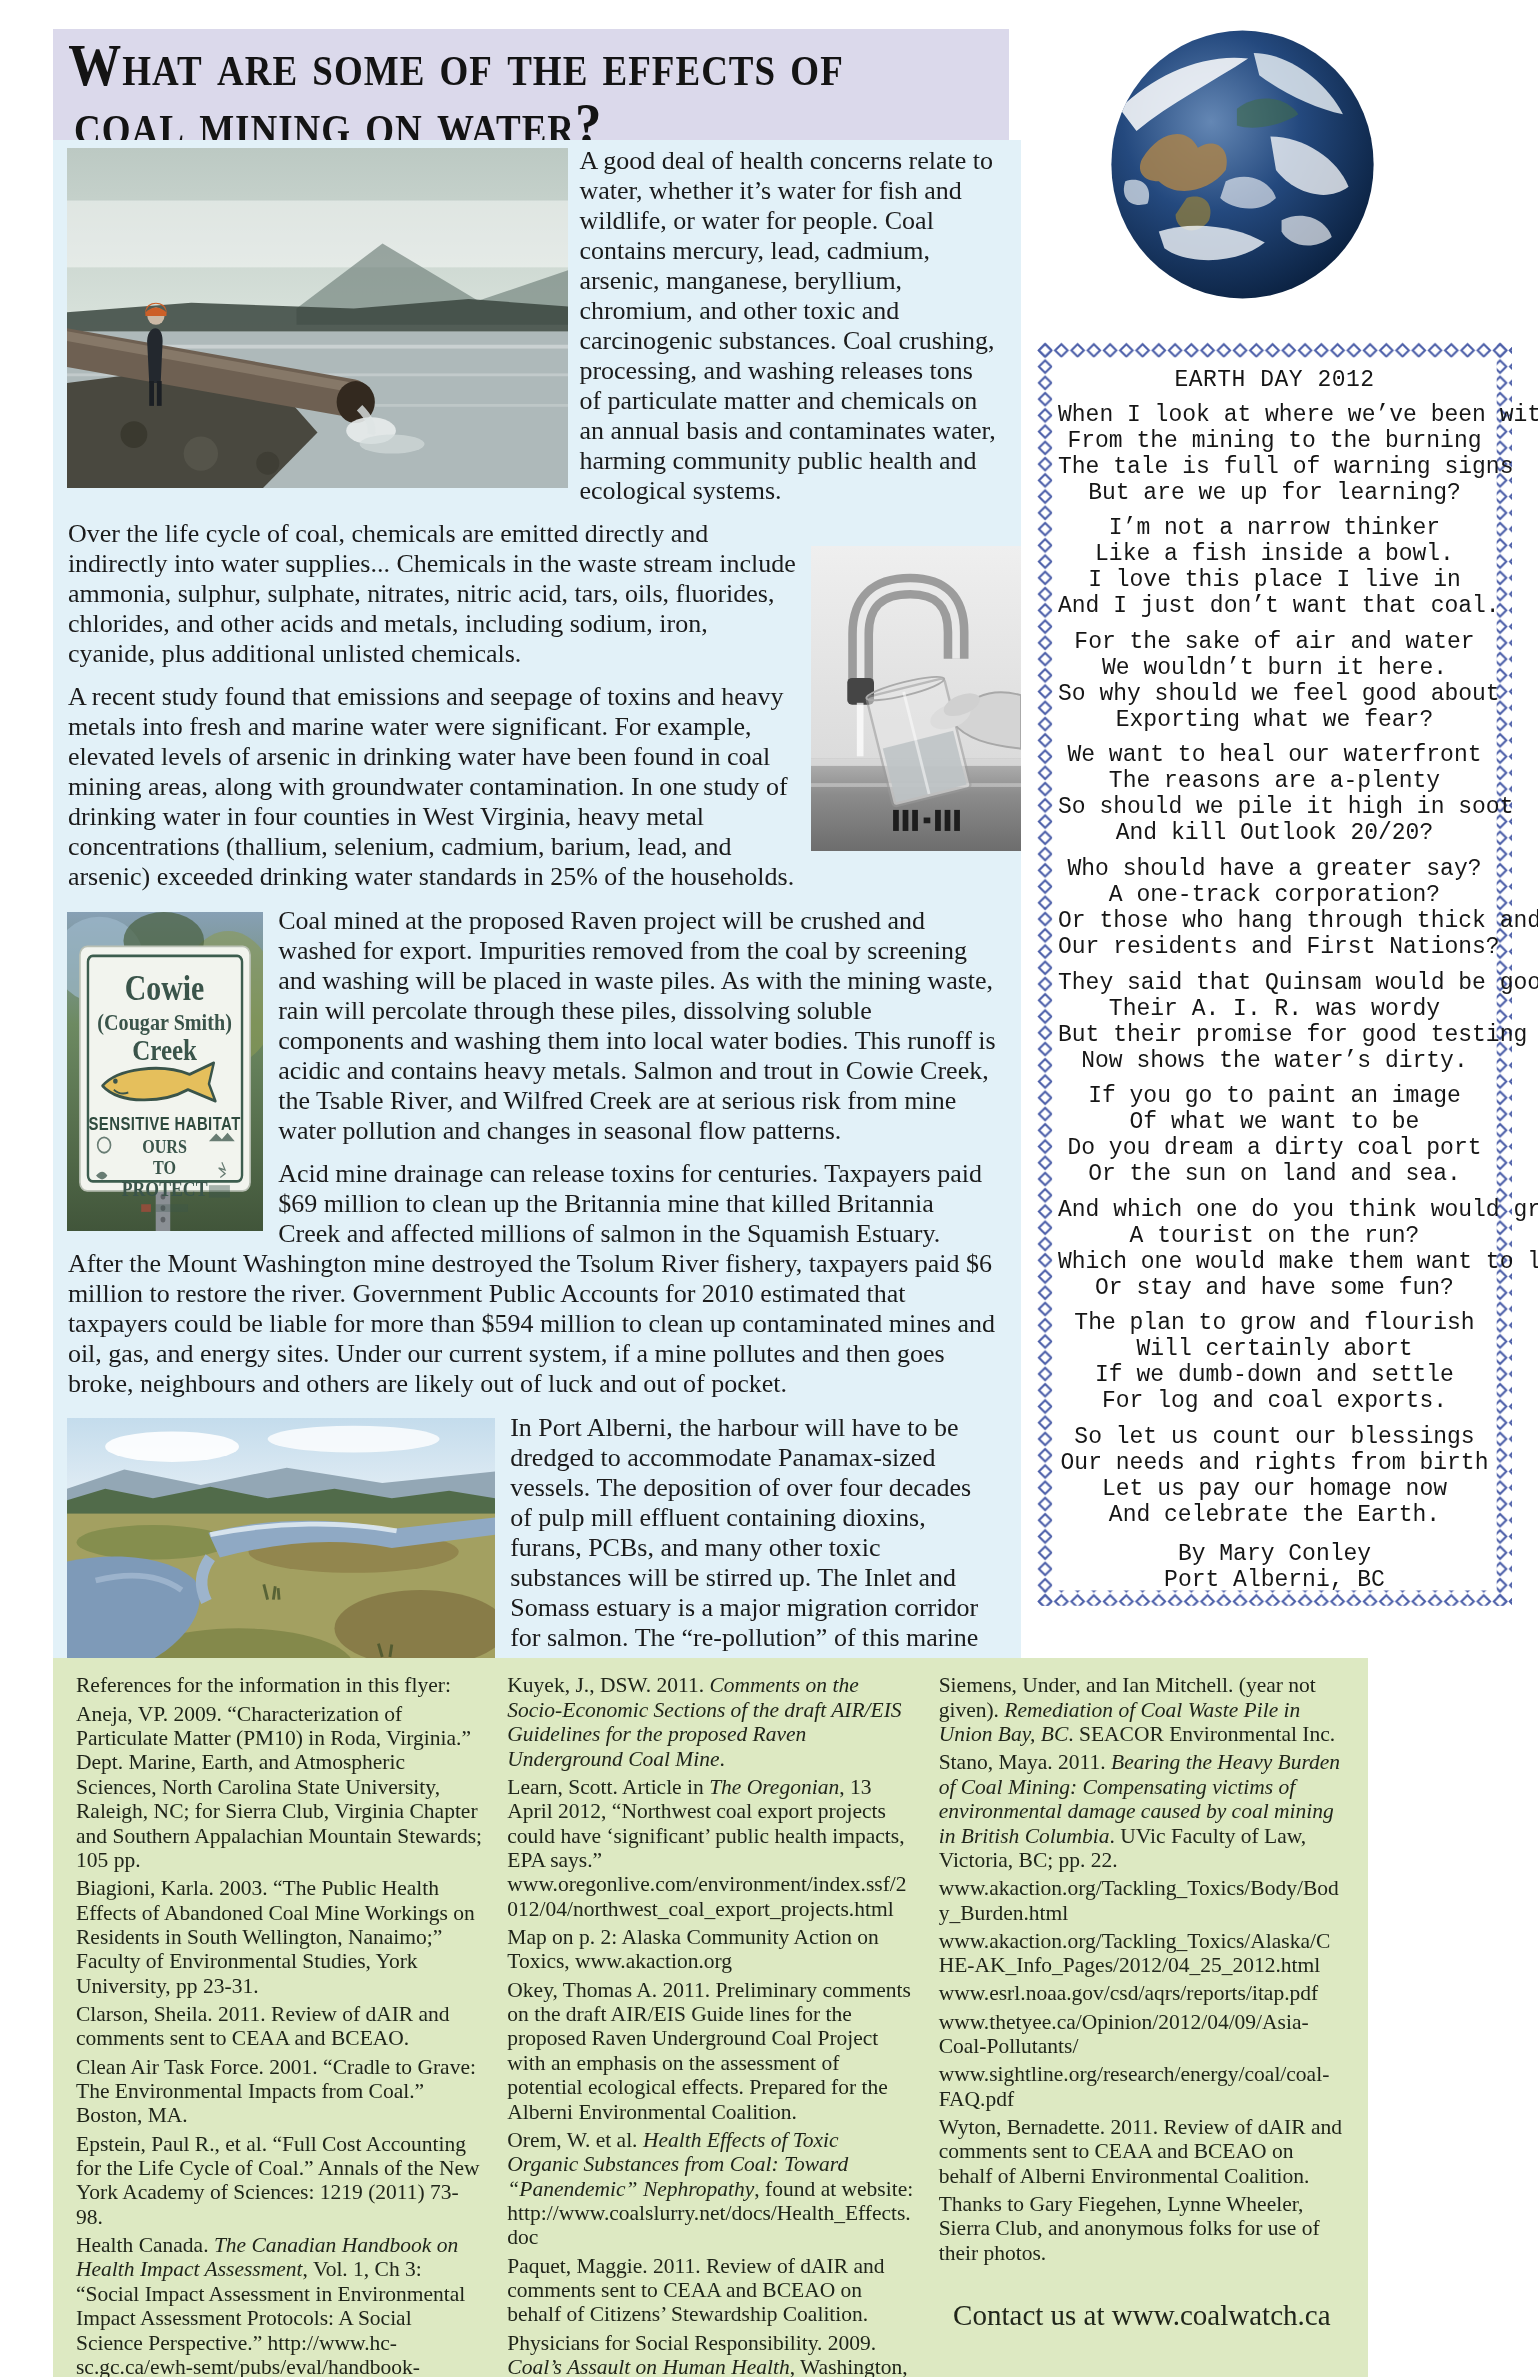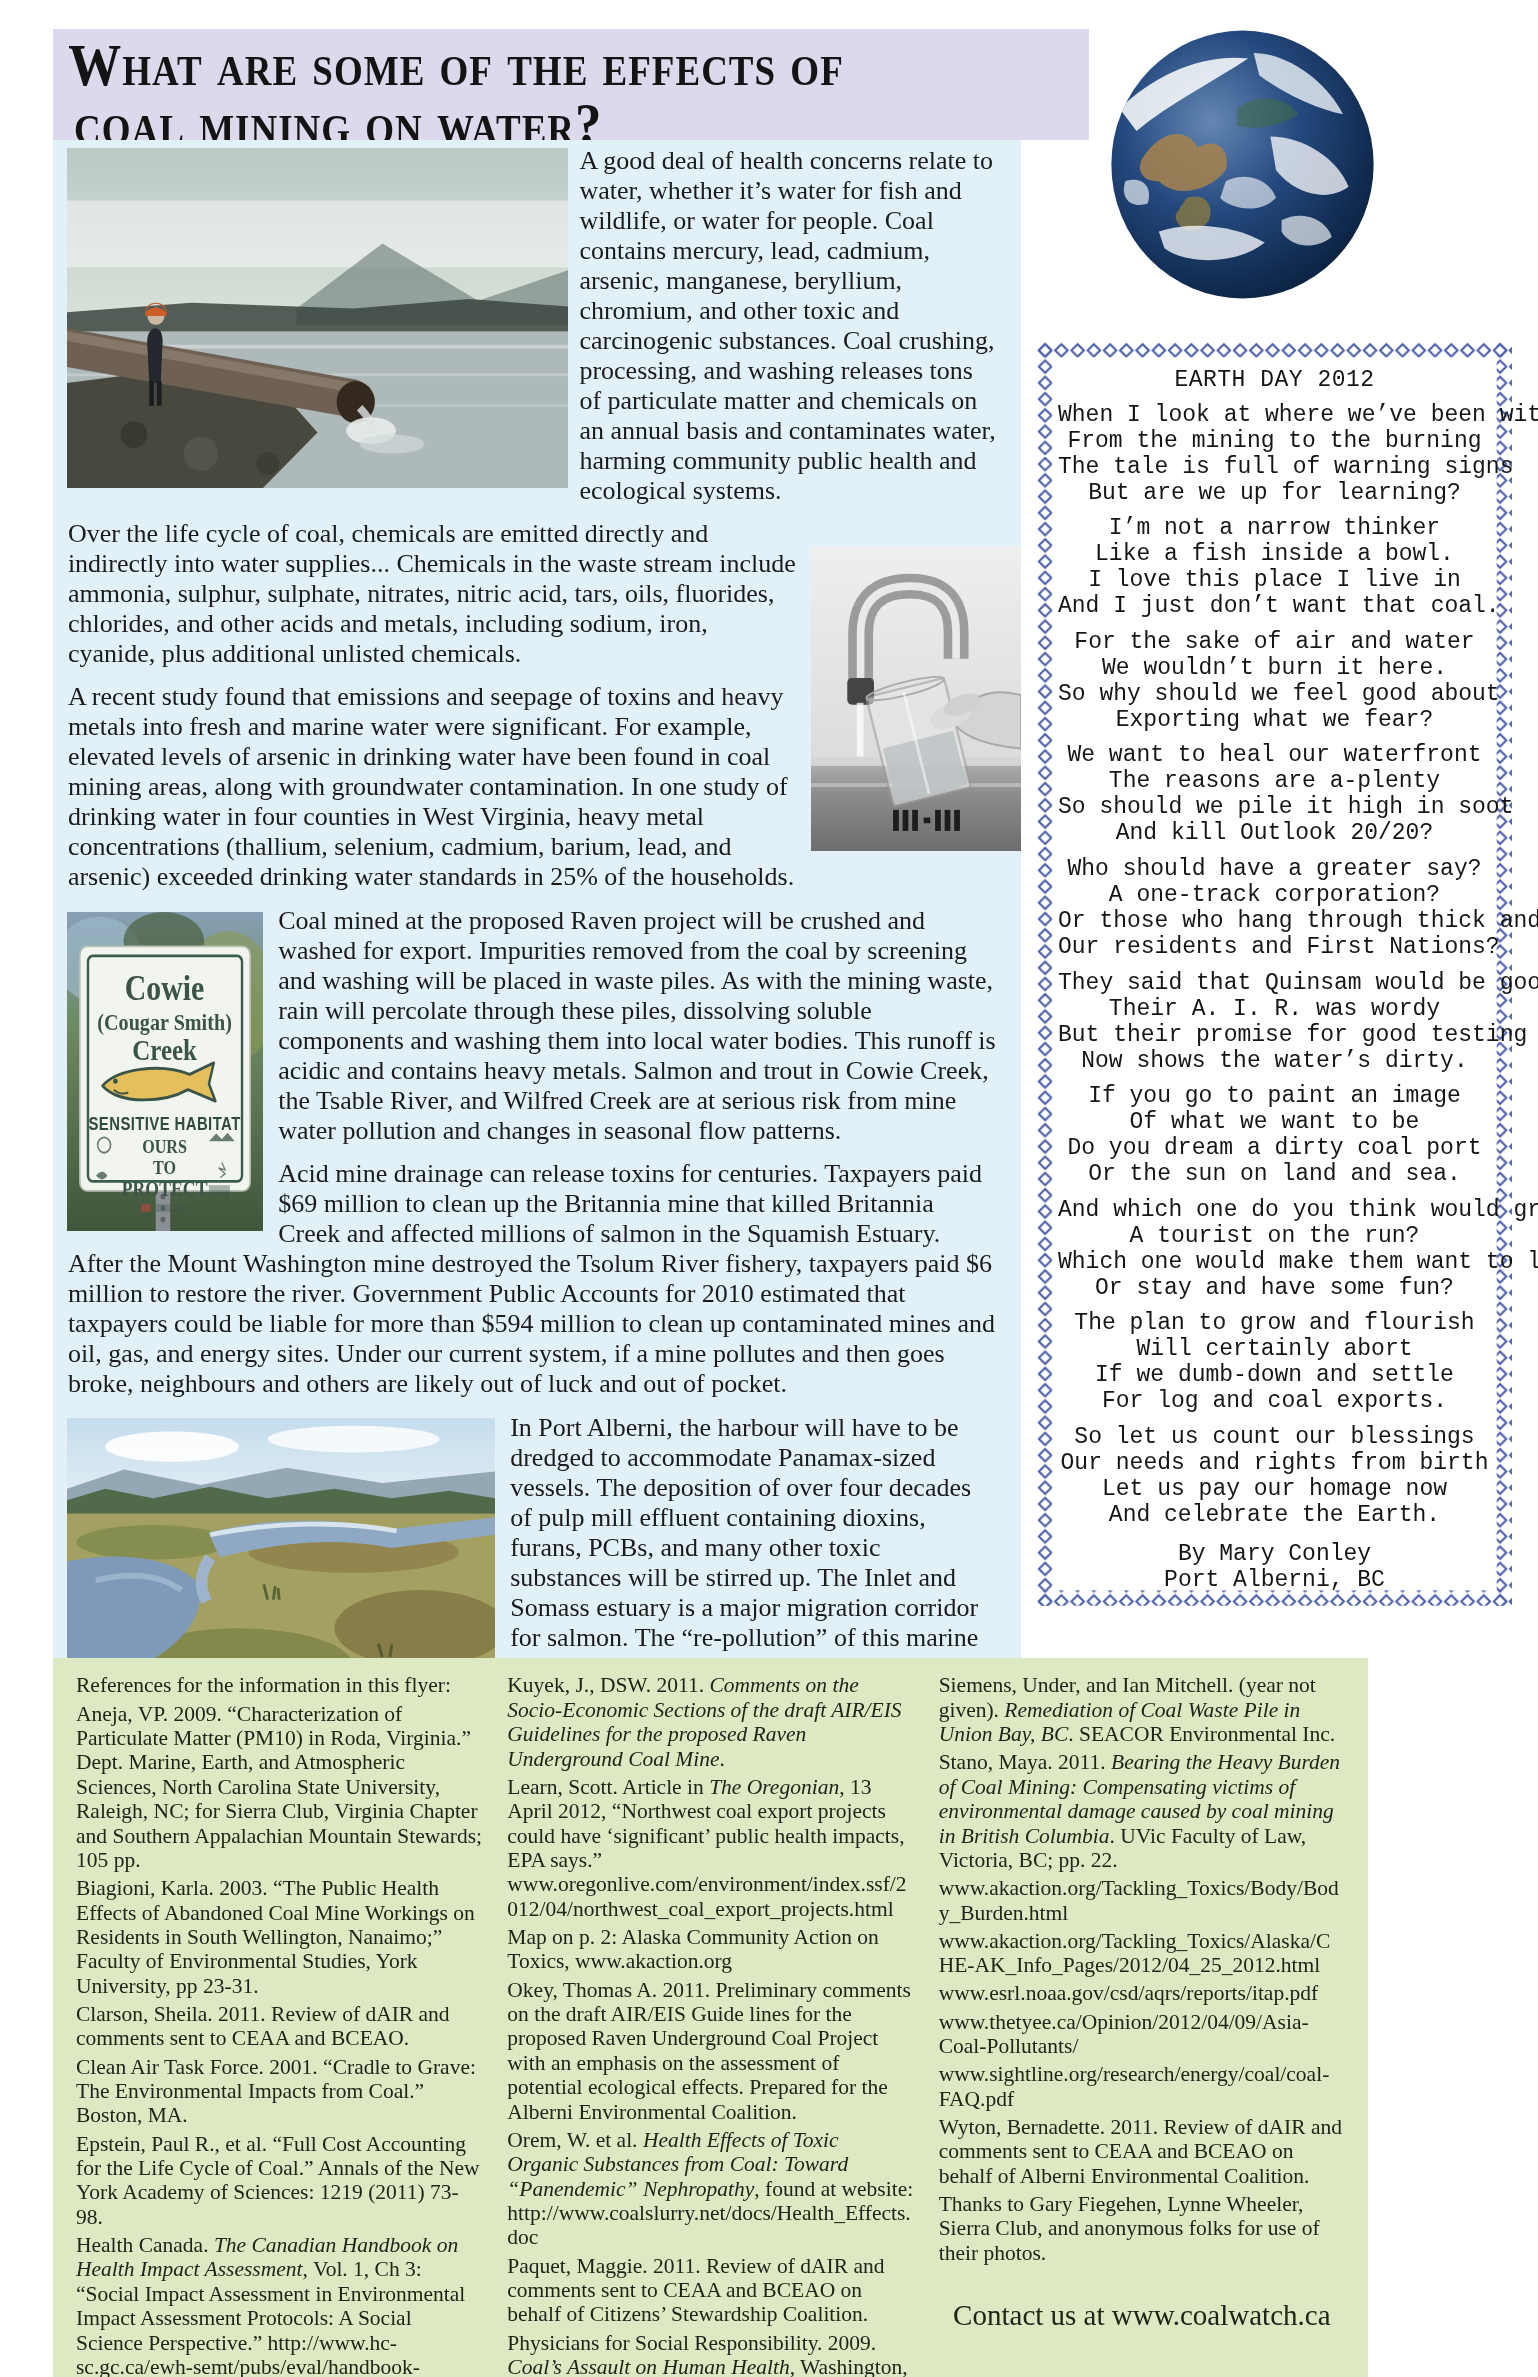--- a/index.html
+++ b/index.html
@@ -4,21 +4,21 @@
 <style>
   html,body{margin:0;padding:0;}
   body{
     width:1539px;height:2377px;position:relative;overflow:hidden;
     background:#ffffff;
     font-family:"Liberation Serif", serif;
     color:#1b1b1b;
   }
   
   .title-block{
-    position:absolute;left:53px;top:29px;width:1036px;height:111px;
+    position:absolute;left:53px;top:29px;width:956px;height:111px;
     background:#dbd9eb;
   }
   .title-text{
     padding:5.7px 0 0 15.3px;
     font-variant:small-caps;
     font-weight:600;
     font-size:53px;line-height:53px;
     letter-spacing:1px;color:#141414;
     transform:scaleY(1.12);transform-origin:left top;
   }

